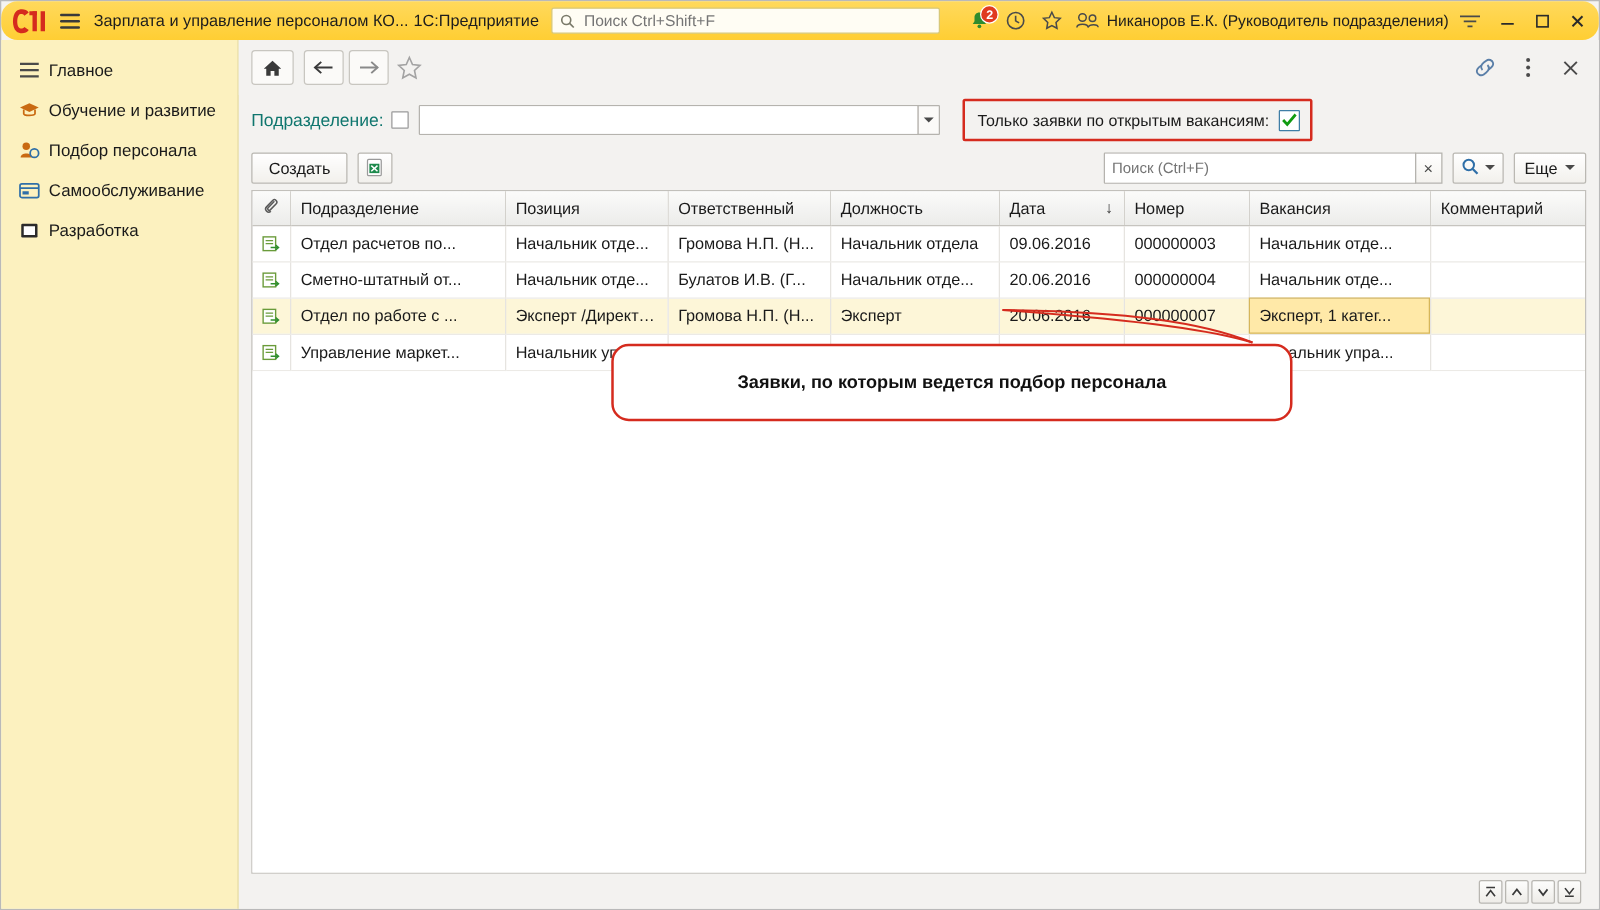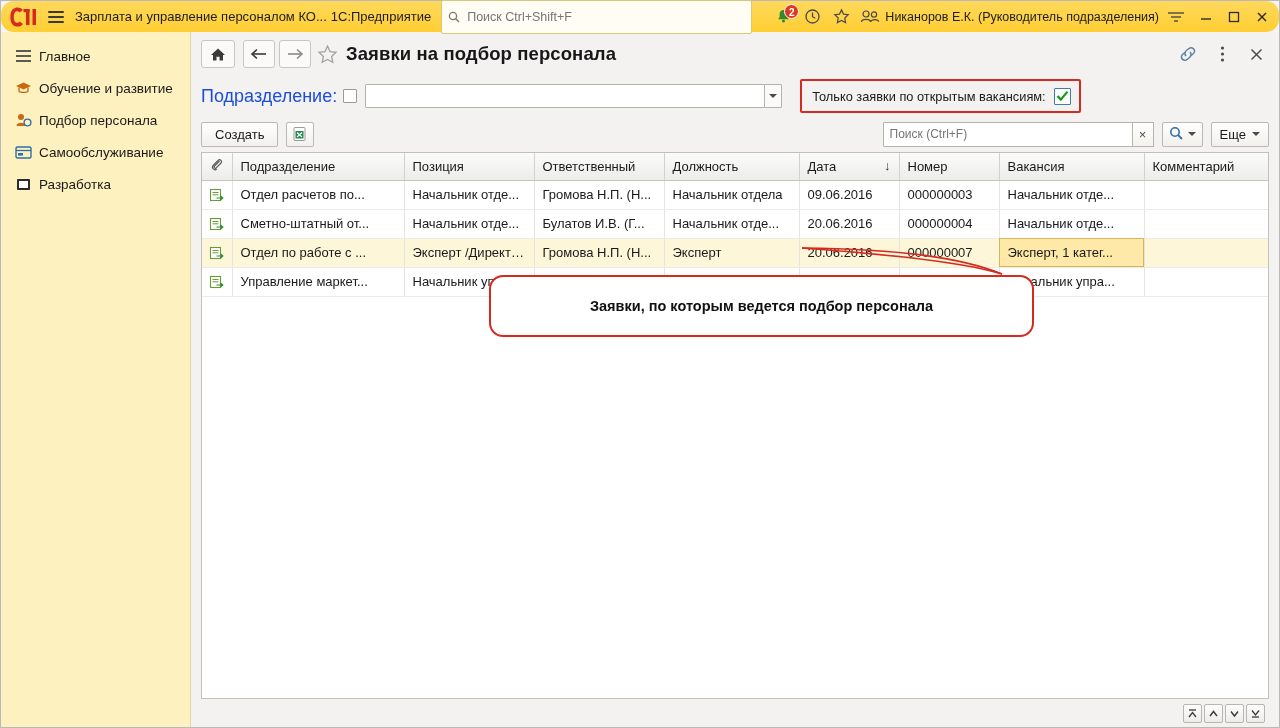--- a/index.html
+++ b/index.html
@@ -48,21 +48,21 @@
   .burger i { display:block; width: 16px; height: 2px; background: #3a3a3a; border-radius:1px;}
   .title-text {
     font-size: 13px; color: #1d1d1d;
     white-space: nowrap;
     margin-right: 4px;
   }
   .title-app { font-size: 13px; color:#1d1d1d; margin-right: 10px; white-space: nowrap;}
   .searchbox {
     flex: 1 1 auto;
     max-width: 470px;
-    height: 34px;
+    height: 21px;
     background: #fffdf4;
     border: 1px solid #d8c878;
     border-radius: 2px;
     display: flex; align-items: center;
     padding: 0 6px;
     margin-right: 18px;
   }
   .searchbox .mag { margin-right: 5px; display:flex; }
   .searchbox input {
     border: none; outline: none; background: transparent;
@@ -133,21 +133,21 @@
   }
   .hdr-right { margin-left: auto; display: flex; align-items: center; gap: 8px;}
   .hdr-right .hbtn { width: 26px; height: 26px;}
 
   .filterbar {
     height: 40px; flex: 0 0 40px;
     display: flex; align-items: center;
     padding: 0 10px;
     position: relative;
   }
-  .flabel { font-size: 18px; color: #1d4ed8; margin-right: 6px;}
+  .flabel { font-size: 14px; color: #0f766e; margin-right: 6px;}
   .fcheck {
     width: 14px; height: 14px;
     border: 1px solid #9a9a9a; background: #fff;
     border-radius: 1px;
     margin-right: 8px;
     cursor: pointer;
   }
   .finput {
     width: 400px; height: 24px;
     background: #fff; border: 1px solid #b5b3ae;
@@ -472,21 +472,20 @@
           <svg width="20" height="12" viewBox="0 0 20 12">
               <line x1="3" y1="6" x2="17" y2="6" stroke="#8a8a8a" stroke-width="1.6"></line>
               <path d="M12 1.5 L17 6 L12 10.5" fill="none" stroke="#8a8a8a" stroke-width="1.6"></path>
             </svg>
         </div>
         <div class="star">
           <svg width="21" height="20" viewBox="0 0 21 20">
               <path d="M10.5 2 L13 7.6 L19 8.3 L14.6 12.4 L15.8 18.3 L10.5 15.4 L5.2 18.3 L6.4 12.4 L2 8.3 L8 7.6 Z" fill="none" stroke="#a3a3a3" stroke-width="1.3"></path>
             </svg>
         </div>
-        <div class="form-title">Заявки на подбор персонала</div>
 
         <div class="hdr-right">
           <div class="hbtn">
             <svg width="18" height="18" viewBox="0 0 18 18">
               <path d="M7 11 C5 9 6 6.5 8 5 L10 3.5 C12 2 15 3 15.5 5.5 C16 8 13.5 9.5 12 10.5" fill="none" stroke="#5a7fa8" stroke-width="1.5"></path>
               <path d="M11 7 C13 9 12 11.5 10 13 L8 14.5 C6 16 3 15 2.5 12.5 C2 10 4.5 8.5 6 7.5" fill="none" stroke="#5a7fa8" stroke-width="1.5"></path>
             </svg>
           </div>
           <div class="hbtn">
             <svg width="5" height="18" viewBox="0 0 5 18">

